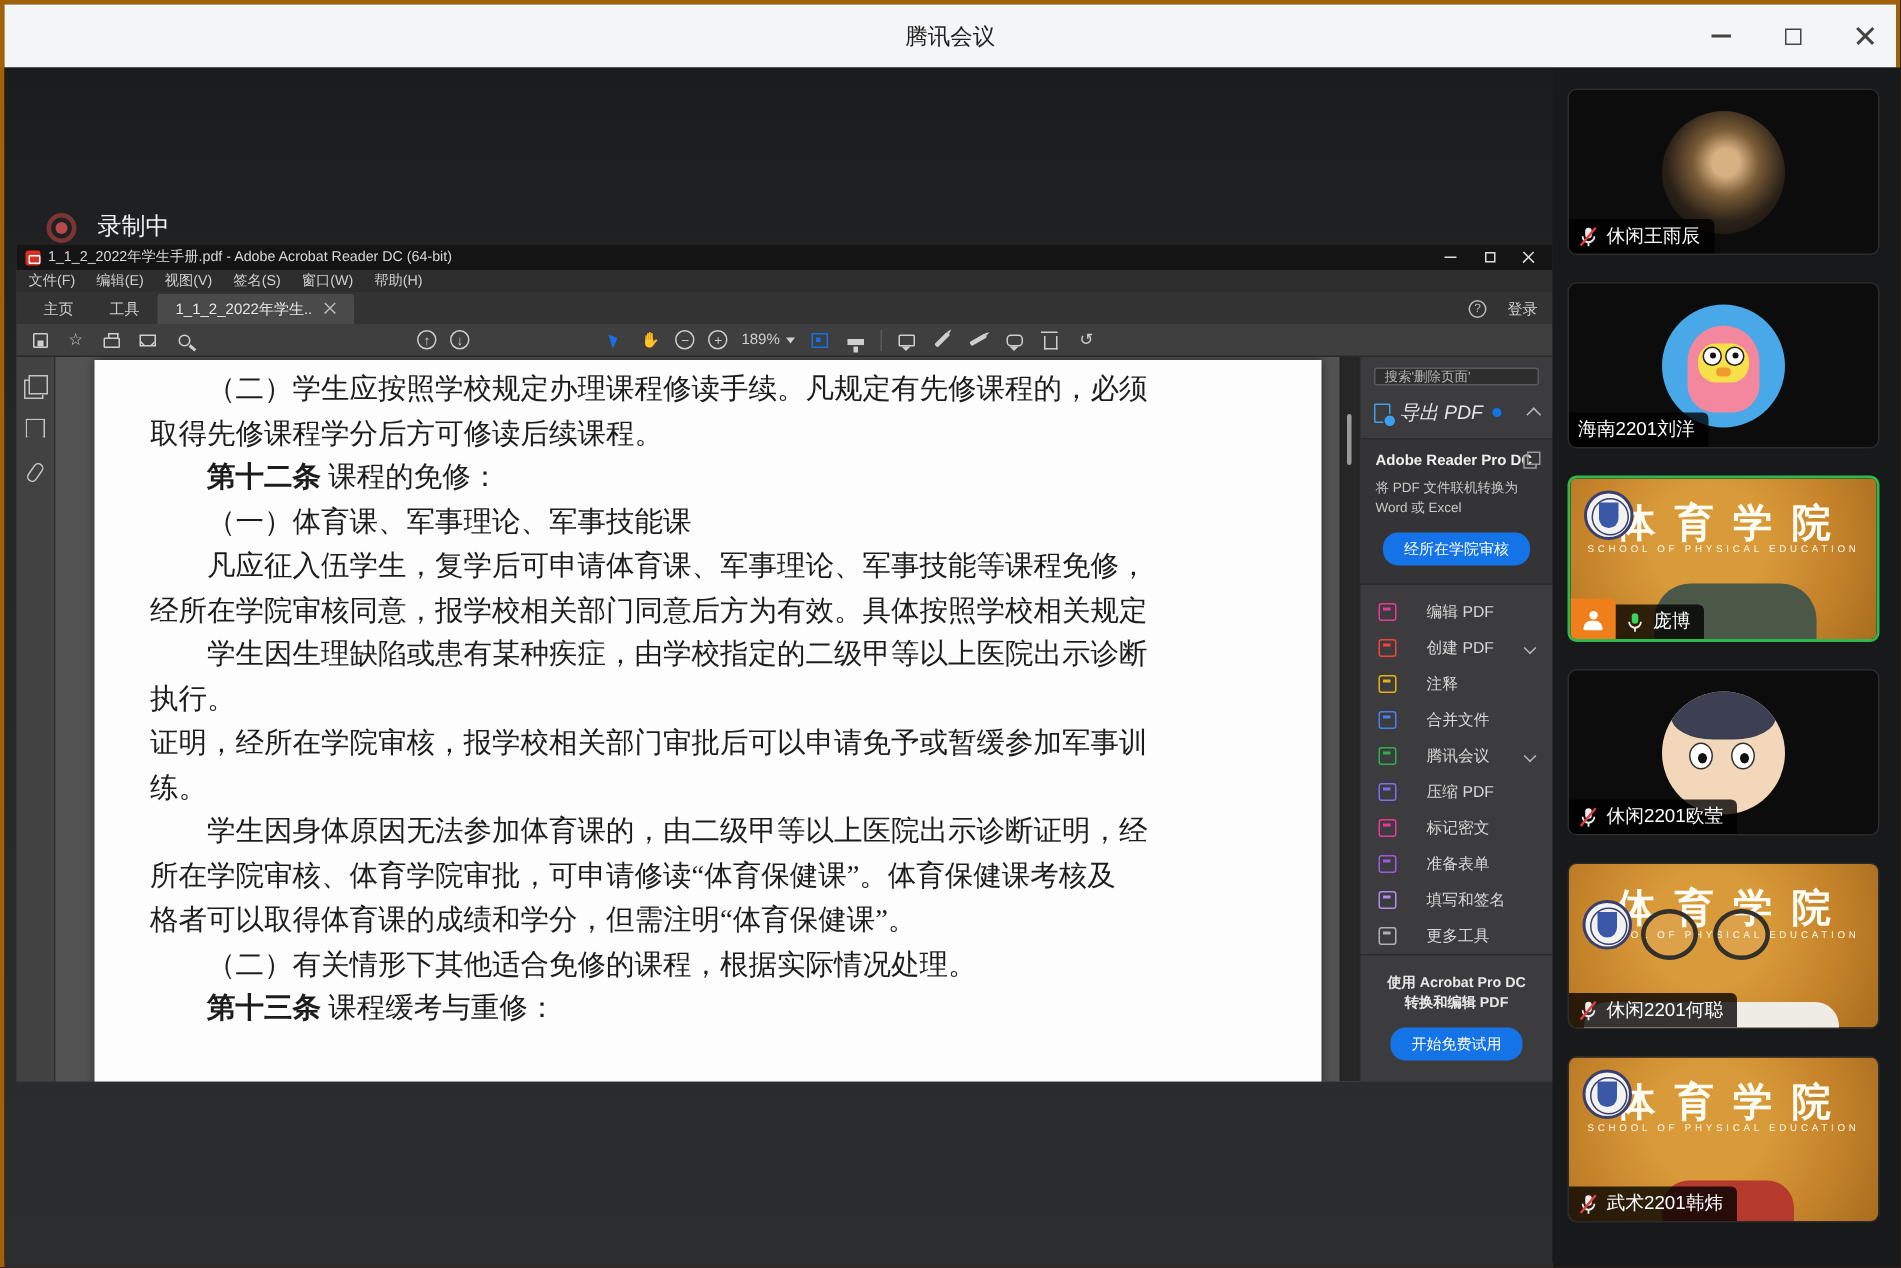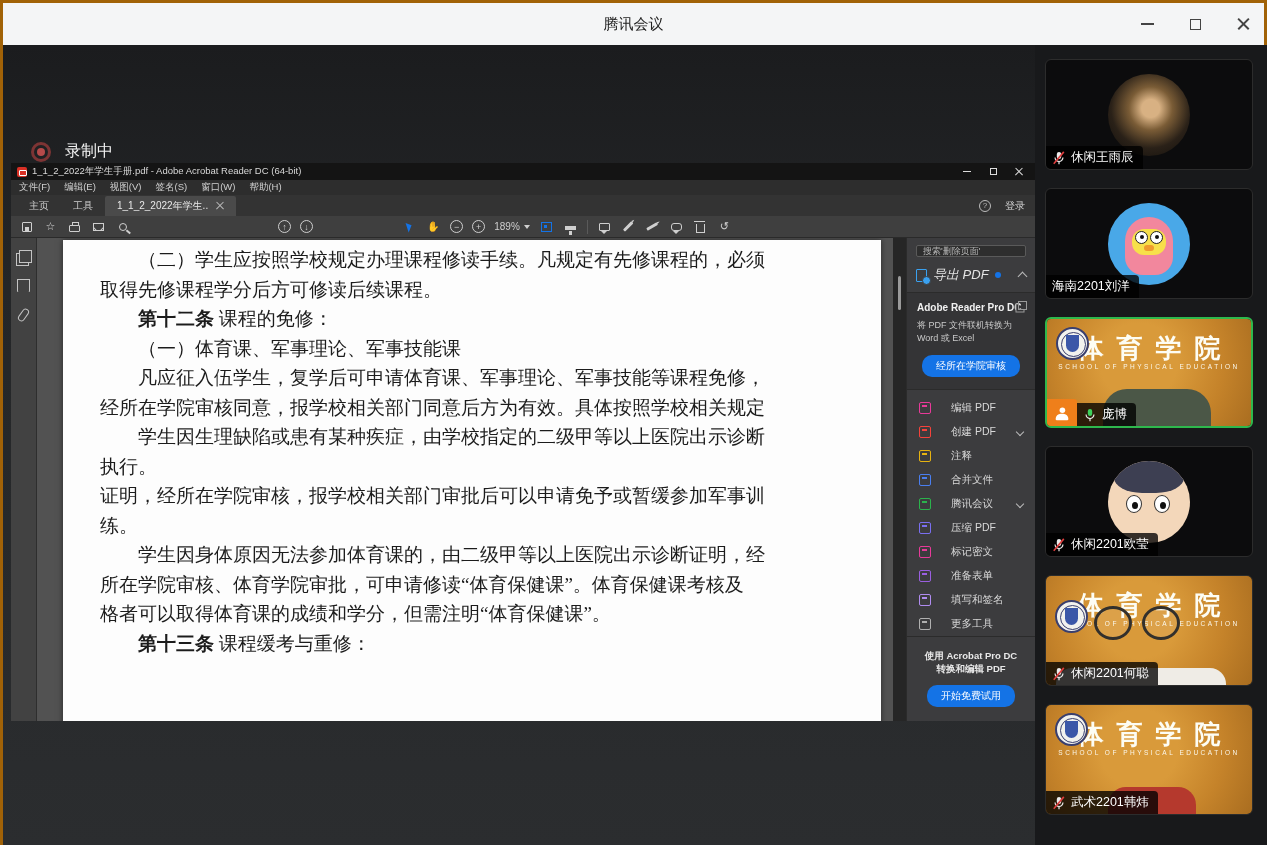--- a/index.html
+++ b/index.html
@@ -342,20 +342,21 @@
               <p class="pdf-line"><b></b><span>证明，经所在学院审核，报学校相关部门审批后可以申请免予或暂缓参加军事训</span></p>
 
               <p class="pdf-line"><b></b><span>练。</span></p>
 
               <p class="pdf-line indent"><b></b><span>学生因身体原因无法参加体育课的，由二级甲等以上医院出示诊断证明，经</span></p>
 
               <p class="pdf-line"><b></b><span>所在学院审核、体育学院审批，可申请修读“体育保健课”。体育保健课考核及</span></p>
 
               <p class="pdf-line"><b></b><span>格者可以取得体育课的成绩和学分，但需注明“体育保健课”。</span></p>
 
+              <p class="pdf-line indent"><b></b><span>（二）有关情形下其他适合免修的课程，根据实际情况处理。</span></p>
 
               <p class="pdf-line indent"><b>第十三条</b><span> 课程缓考与重修：</span></p>
 
               <p class="pdf-line indent"><b></b></p>
             </div>
           <div class="doc-scroll">
             <span class="doc-thumb"></span>
           </div>
         </div>
 

